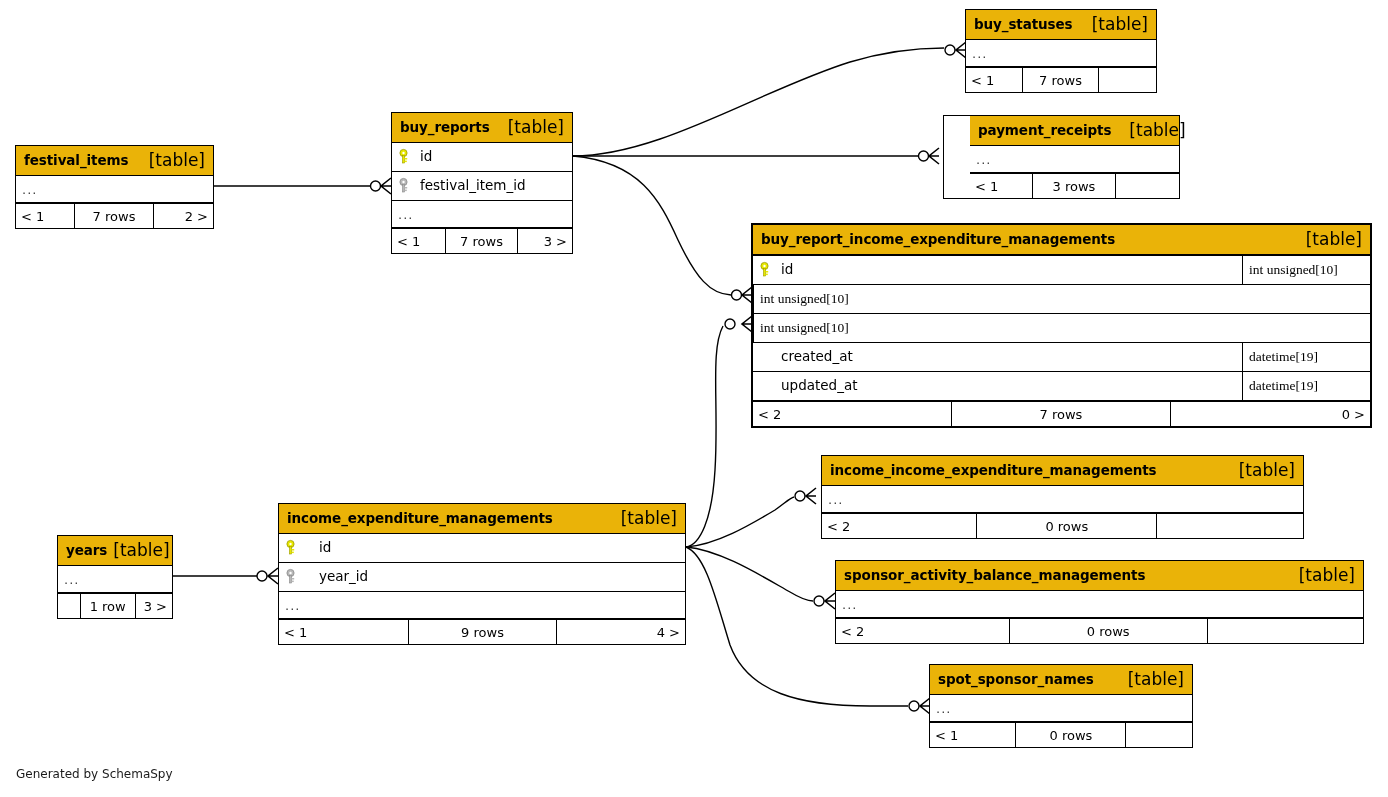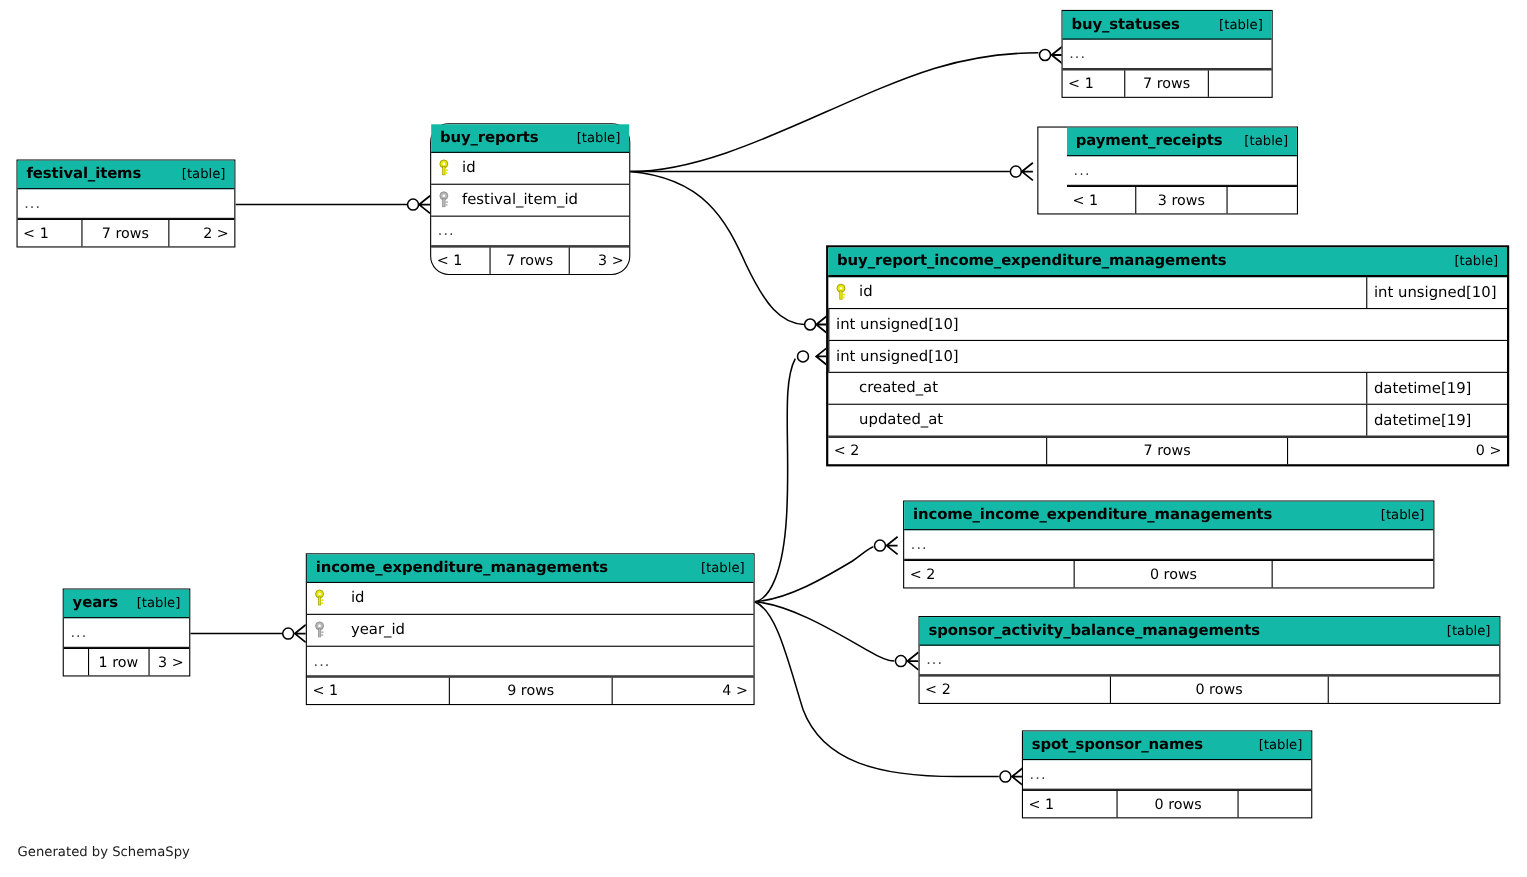--- a/index.html
+++ b/index.html
@@ -48,39 +48,39 @@
     background: #ffffff;
     border: 1.5px solid #000000;
     box-sizing: border-box;
     font-size: 13.5px;
     color: #000000;
   }
   .tbl.focus {
     border-width: 2.5px;
   }
   .tbl-head {
-    background: #14b8a6;
+    background: #eab308;
     border-bottom: 1.5px solid #000000;
     display: flex;
     align-items: center;
     justify-content: space-between;
     padding: 4px 8px 5px 8px;
     box-sizing: border-box;
     white-space: nowrap;
   }
   .tbl.focus .tbl-head {
     border-bottom-width: 2px;
   }
   .tbl-name {
     font-weight: bold;
     font-size: 13.5px;
     letter-spacing: -0.1px;
   }
   .tbl-kind {
-    font-size: 12px;
+    font-size: 17px;
     font-weight: normal;
     color: #000000;
     padding-left: 18px;
   }
 
   .col {
     display: flex;
     align-items: center;
     border-bottom: 1.2px solid #000000;
     box-sizing: border-box;
@@ -96,20 +96,21 @@
   }
   .col-type {
     flex: 0 0 auto;
     border-left: 1.2px solid #000000;
     padding: 14px 6px;
     height: 100%;
     display: flex;
     align-items: center;
     box-sizing: border-box;
     width: 128px;
+    font-family: Liberation Serif, serif;
   }
   .keyicon {
     display: inline-block;
     width: 16px;
     min-width: 16px;
     height: 18px;
     margin-right: 6px;
     position: relative;
   }
   .keyicon svg { display: block; }
@@ -224,21 +225,21 @@
       <span class="tbl-kind">[table]</span>
     </div>
     <div class="ellipsis-row">...</div>
     <div class="tbl-foot">
       <div class="foot-cell foot-l" style="width:30%">&lt; 1</div>
       <div class="foot-cell foot-c" style="width:40%">7 rows</div>
       <div class="foot-cell foot-r" style="width:30%">2 &gt;</div>
     </div>
   </div>
 
-  <div class="tbl" style="left:391px; top:112px; width:182px;border-radius:17px;">
+  <div class="tbl" style="left:391px; top:112px; width:182px;">
     <div class="tbl-head">
       <span class="tbl-name">buy_reports</span>
       <span class="tbl-kind">[table]</span>
     </div>
     <div class="col">
       <span class="col-name">
         <span class="keyicon">
           <svg width="16" height="18" viewBox="0 0 16 18">
               <circle cx="5.5" cy="5" r="3.6" fill="#e8e800" stroke="#9a9a00" stroke-width="0.8"></circle>
               <circle cx="5.5" cy="5" r="1.2" fill="#ffffff"></circle>

